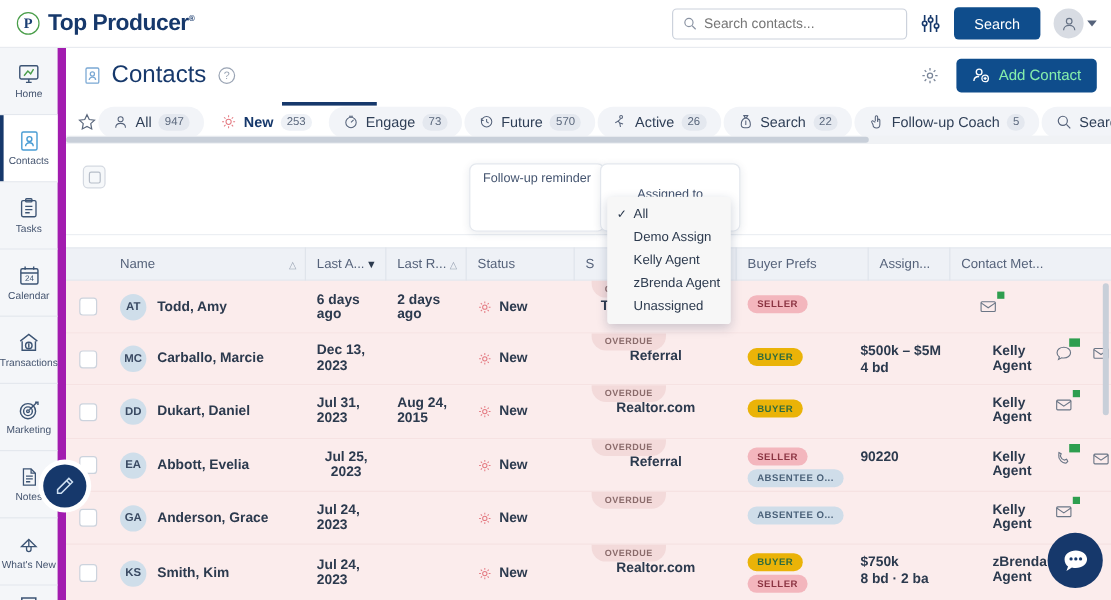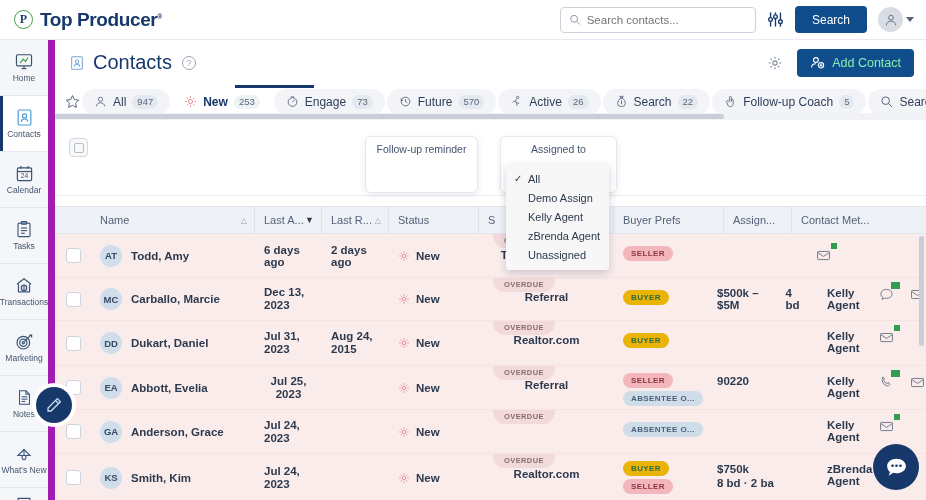--- a/index.html
+++ b/index.html
@@ -119,38 +119,38 @@
     border-bottom: 1px solid #eceff3;
   }
   .chk {
     width: 19px; height: 19px; border-radius: 4px; border: 1px solid #d4d9e1; background: #f6f8fa;
     display: flex; align-items: center; justify-content: center; cursor: pointer;
   }
   .chk .inner { width: 10px; height: 10px; border: 1.3px solid #b6bdc8; border-radius: 2px; }
 
   
   .card-followup {
-    position: absolute; left: 365px; top: 136px; width: 113px; height: 57px;
+    position: absolute; left: 391px; top: 136px; width: 113px; height: 57px;
     background: #fff; border: 1px solid #e4e8ee; border-radius: 6px;
     box-shadow: 0 2px 7px rgba(20,40,80,0.09); z-index: 20;
     display: flex; flex-direction: column; align-items: center; padding-top: 6px;
   }
   .card-followup .ttl { font-size: 10.5px; color: #44546f; }
   .pill-reminder {
     margin-top: 6px; background: #f5f7fa; border: 1px solid #e6eaef; border-radius: 13px;
     height: 22px; padding: 0 9px; display: flex; align-items: center; gap: 5px;
     font-size: 10.5px; color: #2f3f57; cursor: pointer;
   }
   .card-assigned {
     position: absolute; left: 500px; top: 136px; width: 117px; height: 57px;
     background: #fff; border: 1px solid #e4e8ee; border-radius: 6px;
     box-shadow: 0 2px 7px rgba(20,40,80,0.09); z-index: 20;
     display: flex; flex-direction: column; align-items: center; padding-top: 6px;
   }
-  .card-assigned .ttl { font-size: 10.5px; color: #44546f; }
+  .card-assigned .ttl { font-size: 10.5px; color: #44546f; margin-top: 13px; }
   .menu-assigned {
     position: absolute; left: 506px; top: 164px; width: 103px;
     background: #f7f7f7; border-radius: 3px;
     box-shadow: 0 3px 9px rgba(20,40,80,0.20); z-index: 40; padding: 5px 0 6px 0;
   }
   .menu-assigned .mi {
     height: 19px; display: flex; align-items: center; font-size: 11px;
     color: #2c3a4e; padding-left: 22px; cursor: pointer; position: relative;
   }
   .menu-assigned .mi .tick {
@@ -275,38 +275,38 @@
     </div>
     <div class="side-item active">
       <svg width="19" height="19" viewBox="0 0 24 24" stroke="#4a9dd4" stroke-width="1.5" fill="none">
           <rect x="4" y="2.5" width="16" height="19" rx="1.6"></rect>
           <circle cx="12" cy="10" r="2.6"></circle>
           <path d="M8 17.5c0-2.2 1.8-3.6 4-3.6s4 1.4 4 3.6"></path>
         </svg>
       <span class="lbl">Contacts</span>
     </div>
     <div class="side-item">
+      <svg width="18" height="19" viewBox="0 0 24 24" stroke="#3c5474" stroke-width="1.5" fill="none">
+          <rect x="4" y="3.5" width="16" height="18" rx="1.6"></rect>
+          <rect x="8.5" y="1.5" width="7" height="3.5" rx="1"></rect>
+          <line x1="8" y1="10" x2="16" y2="10"></line>
+          <line x1="8" y1="13.5" x2="16" y2="13.5"></line>
+          <line x1="8" y1="17" x2="13" y2="17"></line>
+        </svg>
+      <span class="lbl">Tasks</span>
+    </div>
+    <div class="side-item">
       <svg width="19" height="19" viewBox="0 0 24 24" stroke="#3c5474" stroke-width="1.5" fill="none">
           <rect x="3" y="5" width="18" height="16" rx="1.6"></rect>
           <line x1="3" y1="9.5" x2="21" y2="9.5"></line>
           <line x1="7.5" y1="2.5" x2="7.5" y2="6"></line>
           <line x1="16.5" y1="2.5" x2="16.5" y2="6"></line>
           <text x="12" y="18" font-size="8.5" fill="#3c5474" stroke="none" text-anchor="middle" font-family="Liberation Sans">24</text>
         </svg>
       <span class="lbl">Calendar</span>
-    </div>
-    <div class="side-item">
-      <svg width="18" height="19" viewBox="0 0 24 24" stroke="#3c5474" stroke-width="1.5" fill="none">
-          <rect x="4" y="3.5" width="16" height="18" rx="1.6"></rect>
-          <rect x="8.5" y="1.5" width="7" height="3.5" rx="1"></rect>
-          <line x1="8" y1="10" x2="16" y2="10"></line>
-          <line x1="8" y1="13.5" x2="16" y2="13.5"></line>
-          <line x1="8" y1="17" x2="13" y2="17"></line>
-        </svg>
-      <span class="lbl">Tasks</span>
     </div>
     <div class="side-item">
       <svg width="20" height="19" viewBox="0 0 24 24" stroke="#3c5474" stroke-width="1.5" fill="none">
           <path d="M3 10.5L12 3.5l9 7"></path>
           <path d="M5 10.5V20h14v-9.5"></path>
           <circle cx="12" cy="15" r="3.4"></circle>
           <line x1="12" y1="12.6" x2="12" y2="17.4"></line>
         </svg>
       <span class="lbl">Transactions</span>
     </div>
@@ -558,21 +558,21 @@
           <span>New</span>
         </span>
       </div>
       <div class="td" style="width:135px;position:relative;flex-direction:column;align-items:center;justify-content:flex-start;padding-top:13px;">
         <span class="overdue-tag" style="left:14px;">OVERDUE</span>
         <span class="src-txt">Referral</span>
       </div>
       <div class="td" style="width:110px;flex-direction:column;align-items:flex-start;gap:3px;padding-top:12px;">
         <span class="badge buyer">BUYER</span>
       </div>
-      <div class="td" style="width:110px;flex-direction:row;align-items:flex-start;gap:2px;padding-top:9px;position:absolute;left:653px;">
+      <div class="td" style="width:110px;flex-direction:column;align-items:flex-start;gap:2px;padding-top:9px;position:absolute;left:653px;">
         <span>$500k – $5M</span>
         <span>4 bd</span>
       </div>
       <div class="td" style="width:68px;position:absolute;left:763px;flex-direction:column;align-items:flex-start;gap:2px;padding-top:9px;">
         <span>Kelly Agent</span>
       </div>
       <div class="td" style="width:128px;position:absolute;left:820px;padding-left:4px;">
         <span class="cm-icon">
           <svg width="15" height="15" viewBox="0 0 24 24" stroke="#6b7686" stroke-width="1.5" fill="none">
               <path d="M3 11c0-4.1 4-7.2 9-7.2s9 3.1 9 7.2-4 7.2-9 7.2c-1 0-2-.1-2.9-.4L5 20l1.1-3.3C4.2 15.4 3 13.3 3 11z"></path>

